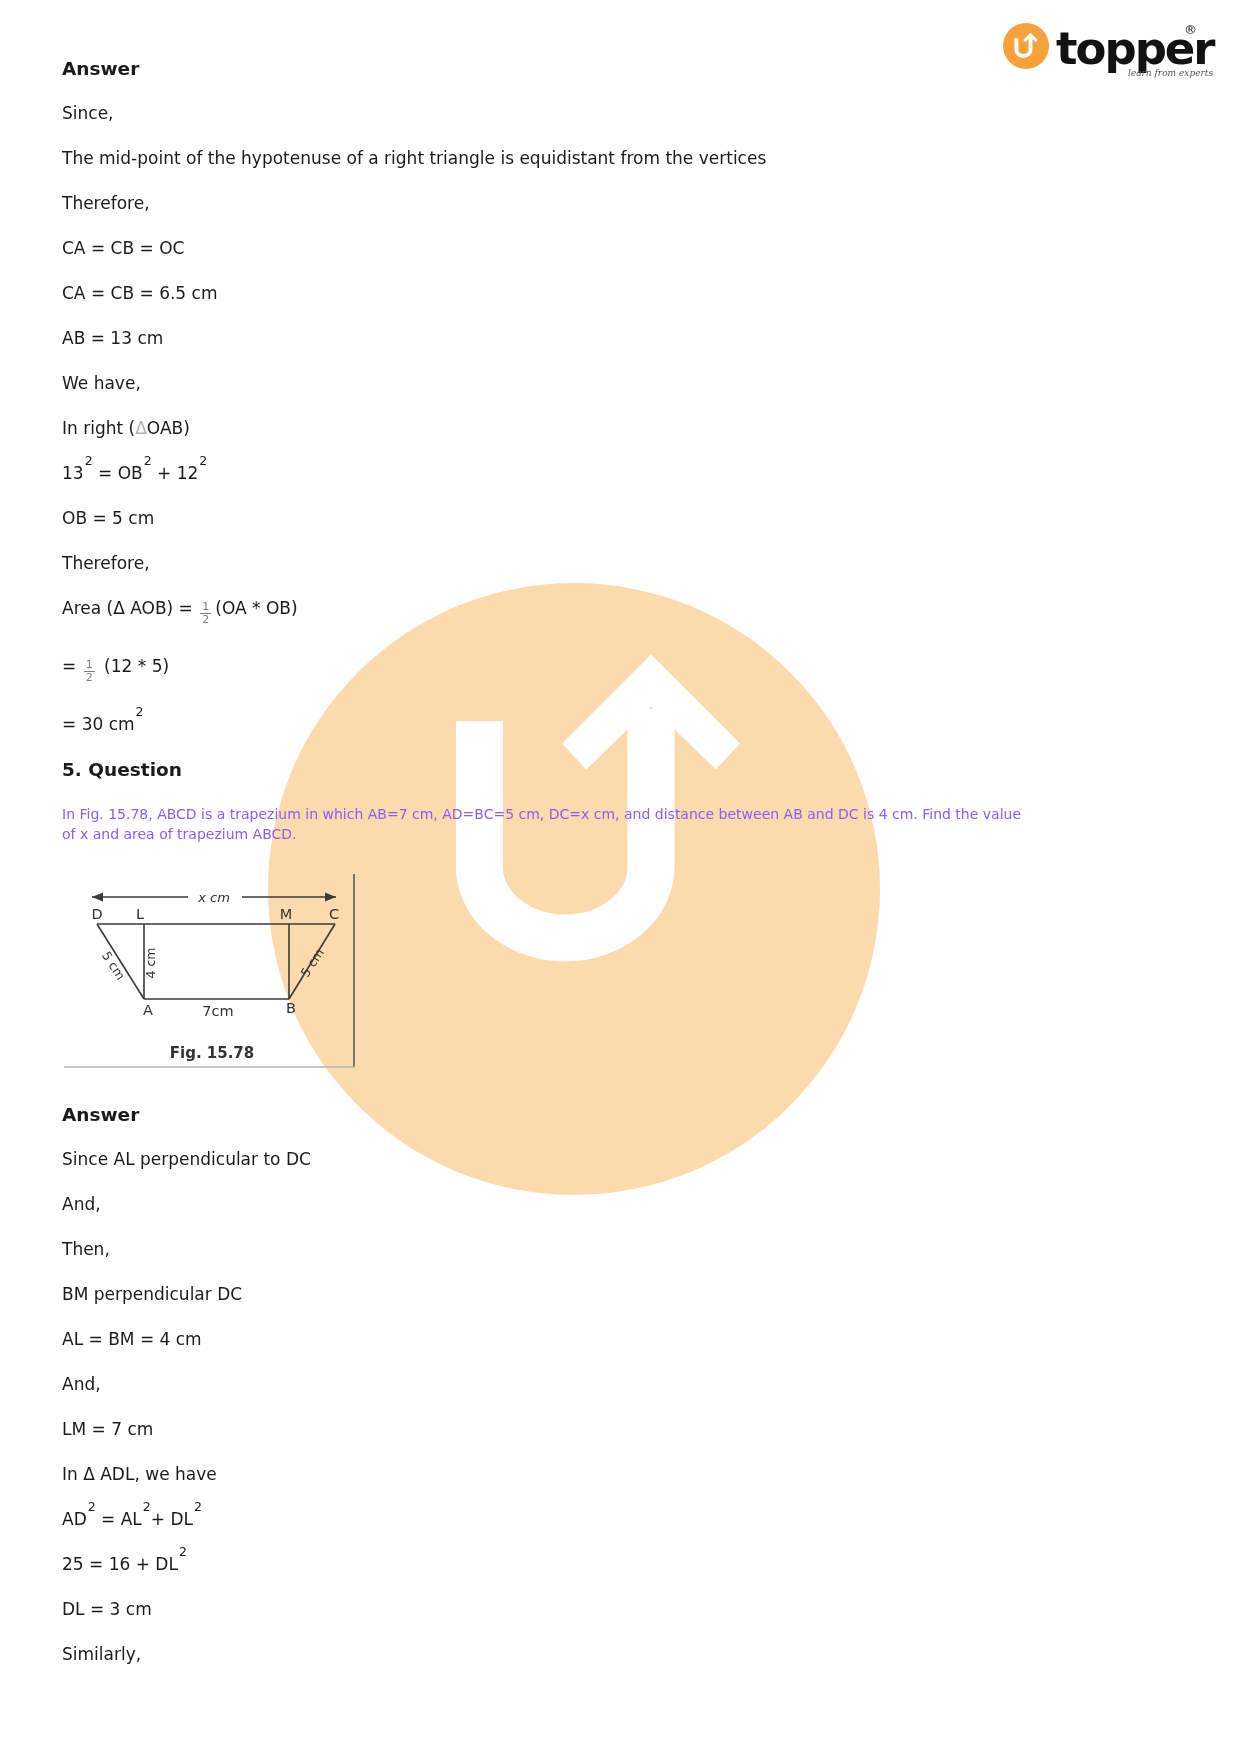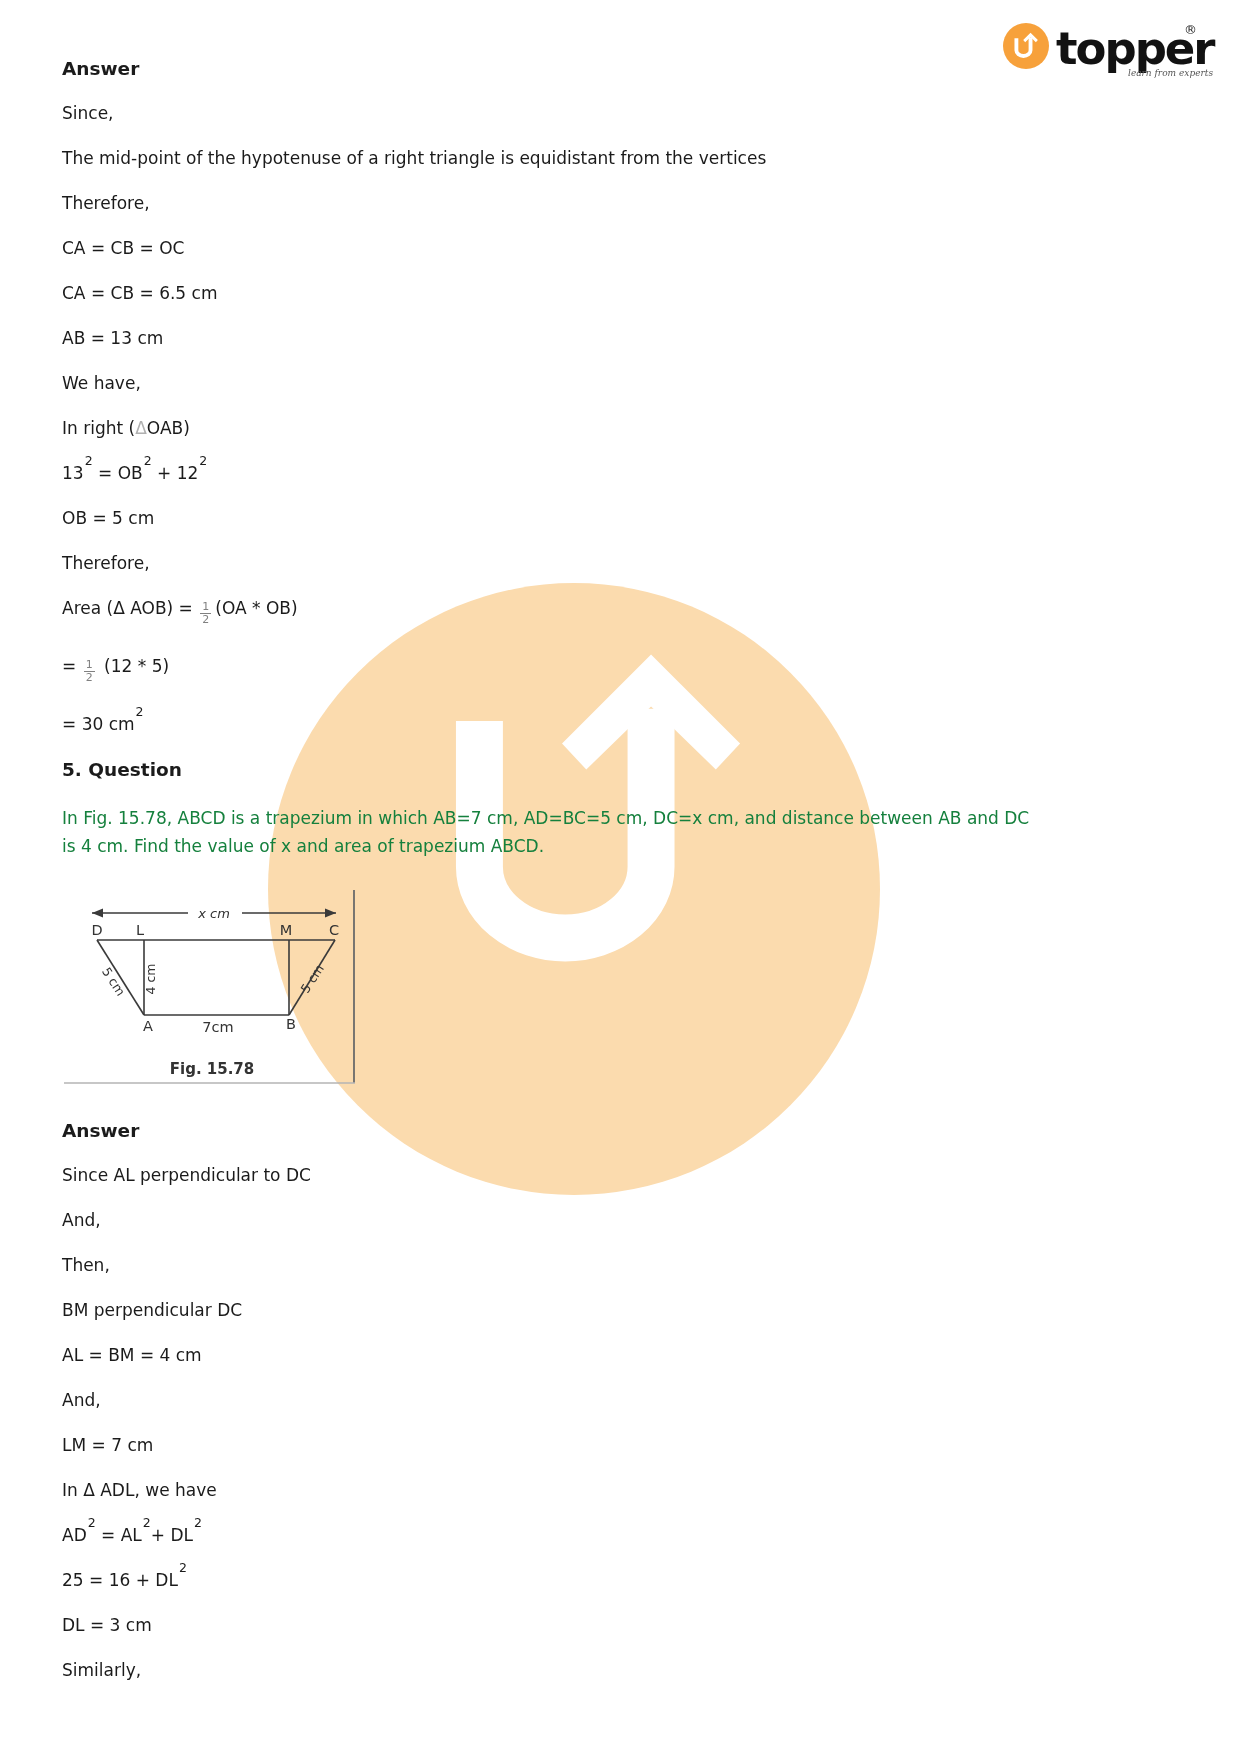--- a/index.html
+++ b/index.html
@@ -33,21 +33,21 @@
   .line.h{font-weight:bold;font-size:18.5px;}
   .line.tall{margin-top:4px;margin-bottom:30px;}
   sup{font-size:12.5px;line-height:0;position:relative;top:-7px;margin-left:1px;}
   .frac{
     display:inline-block;text-align:center;vertical-align:-9px;
     color:#808080;font-size:11px;line-height:12px;margin:0 4px 0 2px;
   }
   .frac .num{display:block;padding:0 2px;}
   .frac .den{display:block;border-top:1px solid #808080;padding:0 2px;}
   .gd{color:#b0b0b0;}
-  .question-para{font-size:17px;line-height:28px;max-width:968px;color:#15803d;margin:2px 0 22px 0;}
+  .question-para{font-size:14px;line-height:20px;max-width:968px;color:#8b5cf6;margin:2px 0 22px 0;}
   
   .figure-wrap{margin:4px 0 28px 0;width:296px;}
   .figure-wrap text{fill:#333;font-family:"DejaVu Sans","Liberation Sans",sans-serif;}
 </style>
 </head>
 <body>
 
 <svg width="0" height="0" style="position:absolute">
   <defs>
     <symbol id="u-arrow-mark" viewBox="0 0 420 400">

